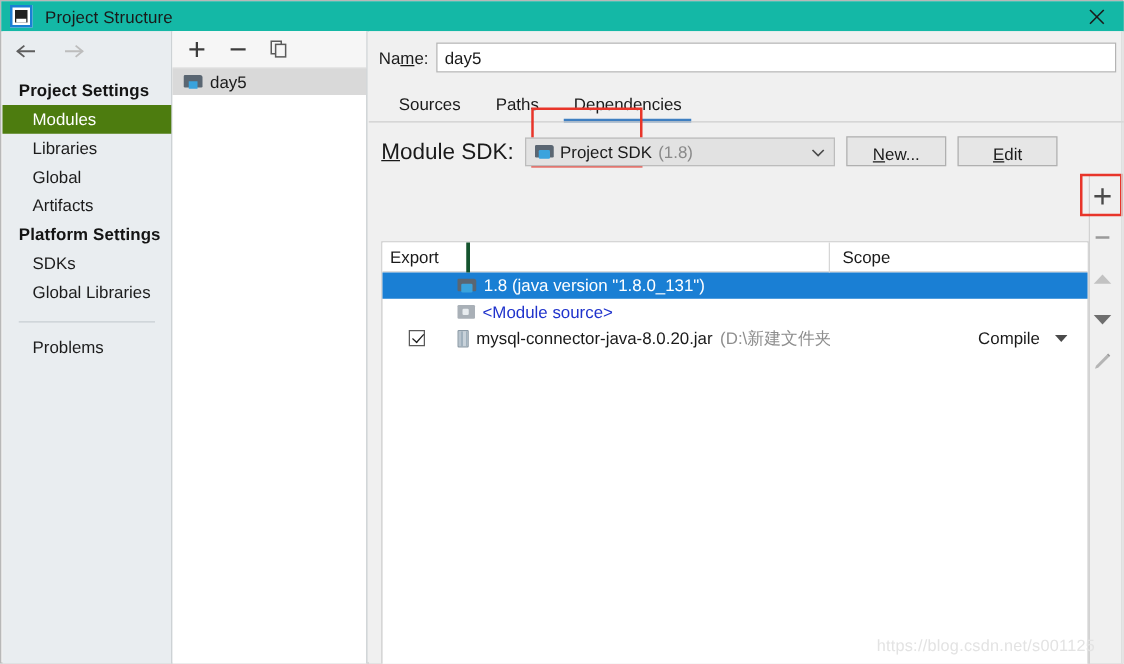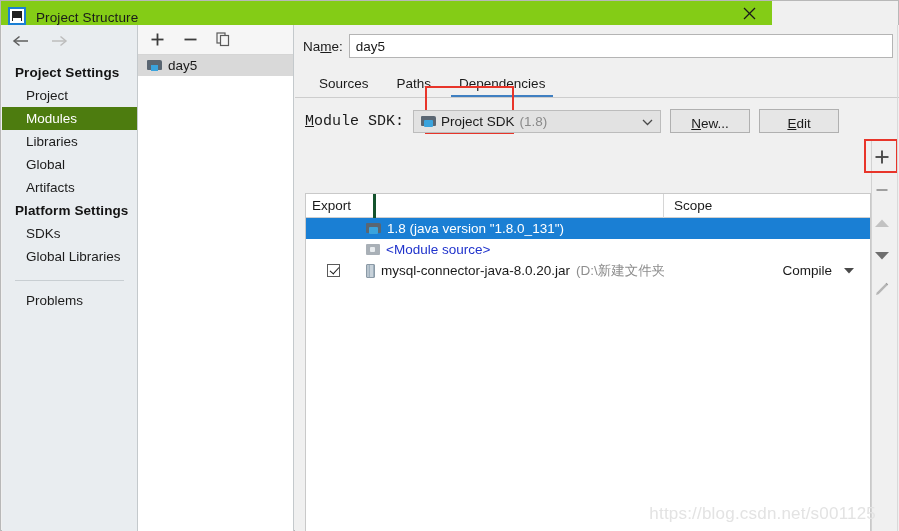--- a/index.html
+++ b/index.html
@@ -14,23 +14,23 @@
   #app {
     position: relative;
     width: 899px; height: 531px;
     background: #f0f0f0;
     border: 1px solid #b8b8b8;
   }
 
   
   .titlebar {
     position: absolute; left: 0; top: 0;
-    width: 771px; height: 24px;
-    background: #84cc16;
-    display: flex; align-items: flex-end;
+    width: 899px; height: 24px;
+    background: #14b8a6;
+    display: flex; align-items: center;
   }
   .ij-logo {
     width: 18px; height: 18px;
     margin-left: 7px;
     background: #ffffff;
     border: 2px solid #1a7fd4;
     position: relative;
     display: inline-block;
   }
   .ij-logo::before {
@@ -183,21 +183,21 @@
     pointer-events: none;
     background: transparent;
   }
 
   
   .sdkrow {
     display: flex; align-items: center;
     padding: 11px 0 0 10px;
     gap: 9px;
   }
-  .sdklabel { font-size: 15px; font-family: Liberation Mono, monospace; }
+  .sdklabel { font-size: 18px; }
   .sdkcombo {
     width: 248px; height: 23px;
     background: #e2e2e2;
     border: 1px solid #bcbcbc;
     display: flex; align-items: center;
     padding: 0 5px 0 7px;
     font-size: 13.5px;
     cursor: pointer;
     gap: 5px;
     position: relative;
@@ -373,21 +373,21 @@
     position: absolute;
     left: 576px; top: 115px;
     width: 1px; height: 408px;
     background: #d2d2d2;
   }
 
   
   .watermark {
     position: absolute;
     right: 22px; bottom: 6px;
-    font-size: 17px;
+    font-size: 13px;
     color: #e3e3e3;
     letter-spacing: 0.2px;
     user-select: none;
   }
   .vscroll-right {
     position: absolute;
     right: 0; top: 24px;
     width: 1px; height: 506px;
     background: #d9d9d9;
   }
@@ -415,21 +415,20 @@
         <polyline points="7.5,2.5 2,7 7.5,11.5" fill="none" stroke="#5e5e5e" stroke-width="1.5"></polyline>
       </svg>
       <svg class="nav-arrow" width="19" height="14" viewBox="0 0 19 14">
         <line x1="3" y1="7" x2="17" y2="7" stroke="#bdbdbd" stroke-width="1.5"></line>
         <polyline points="11.5,2.5 17,7 11.5,11.5" fill="none" stroke="#bdbdbd" stroke-width="1.5"></polyline>
       </svg>
     </div>
 
     <div class="sidebar-list">
       <div class="sb-group">Project Settings</div>
-      <div class="sb-item">Project</div>
       <div class="sb-item selected">Modules</div>
       <div class="sb-item">Libraries</div>
       <div class="sb-item">Global</div>
       <div class="sb-item">Artifacts</div>
 
       <div class="sb-group">Platform Settings</div>
       <div class="sb-item">SDKs</div>
       <div class="sb-item">Global Libraries</div>
 
       <div class="sb-divider"></div>

